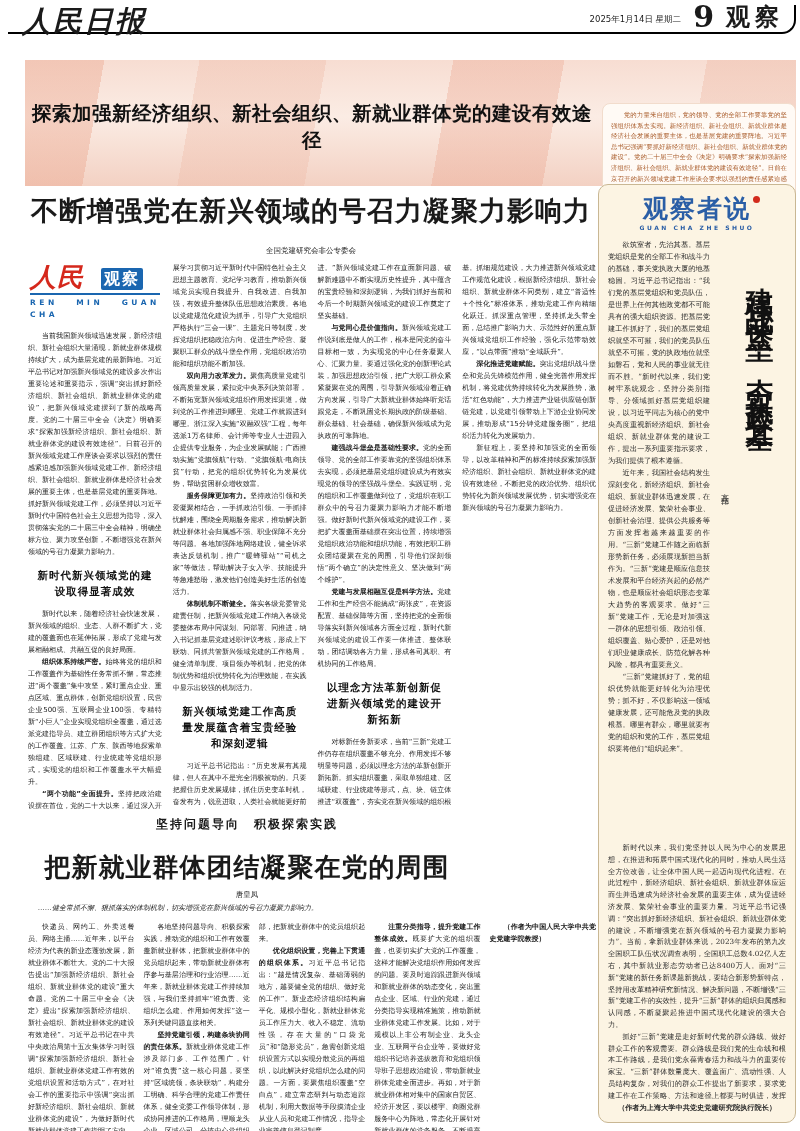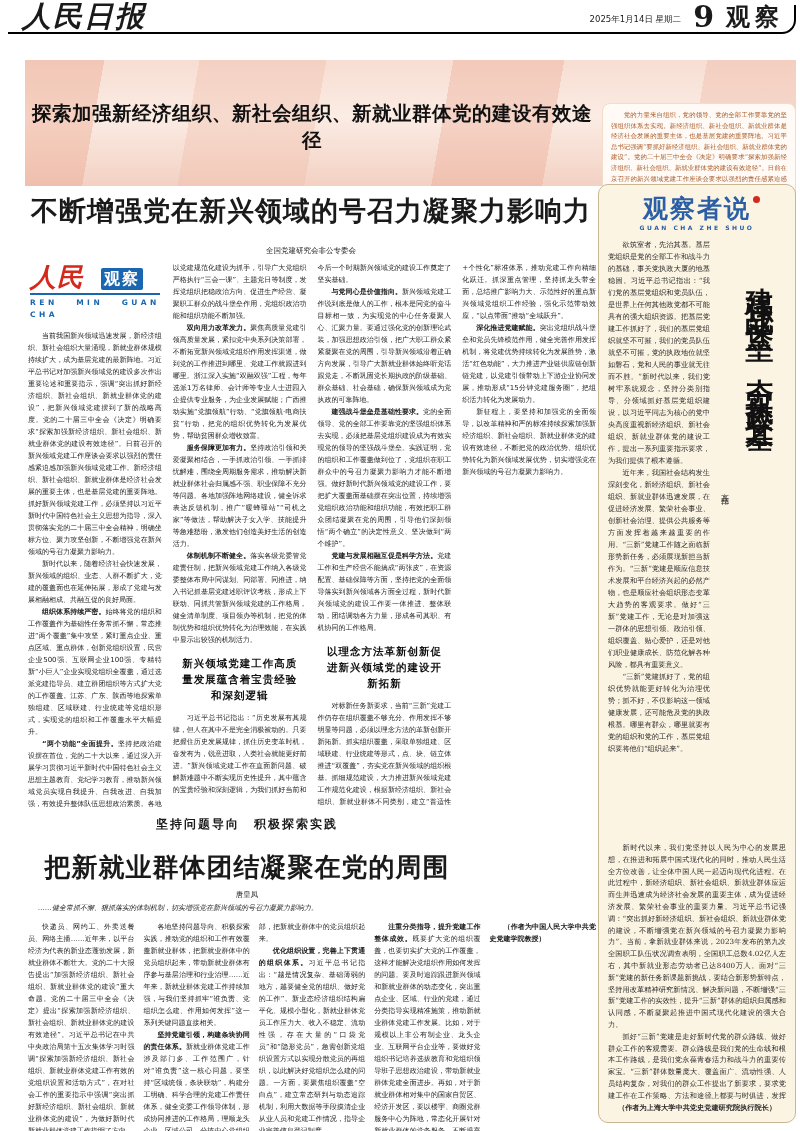--- a/index.html
+++ b/index.html
@@ -1,21 +1,21 @@
 <!DOCTYPE html>
 <html><head>
 <meta charset="utf-8">
 <style>
   html,body{margin:0;padding:0;background:#e8e8e8;}
   .page{position:relative;width:800px;height:1131px;background:#ffffff;margin:0 auto;
         font-family:"DejaVu Sans",sans-serif;color:#1a1a1a;overflow:hidden;}
   
   .masthead-rule{position:absolute;left:8px;right:4px;top:5px;height:27px;
         border-bottom:2px solid #000;border-right:2px solid #000;border-bottom-right-radius:14px;}
-  .paper-name{position:absolute;left:22px;top:0;font-family:Liberation Serif, serif;font-style:italic;
+  .paper-name{position:absolute;left:22px;top:8px;font-family:Liberation Mono, monospace;font-style:italic;
         font-weight:900;font-size:29px;letter-spacing:2px;line-height:32px;}
   .header-right{position:absolute;right:16px;top:0;height:31px;display:flex;align-items:flex-end;gap:12px;}
   .header-date{font-size:8.5px;padding-bottom:5px;}
   .page-number{font-family:"DejaVu Serif",serif;font-size:30px;font-weight:bold;line-height:28px;}
   .section-name{font-size:24px;font-weight:900;letter-spacing:5px;line-height:27px;}
   
   .banner{position:absolute;left:25px;top:60px;width:771px;height:126px;
         background:
           linear-gradient(100deg, rgba(235,165,140,.40) 0 10%, rgba(255,255,255,0) 10% 22%,
             rgba(238,185,165,.35) 22% 38%, rgba(255,255,255,0) 38% 54%,
@@ -103,20 +103,21 @@
 
   <div class="article-flow">
     <div class="rm-logo">
       <div class="rm-row">
         <span class="rm-renmin">人民</span>
         <span class="rm-guancha">观察</span>
       </div>
       <div class="rm-latin">REN MIN GUAN CHA</div>
     </div>
   <p class="para">当前我国新兴领域迅速发展，新经济组织、新社会组织大量涌现，新就业群体规模持续扩大，成为基层党建的最新阵地。习近平总书记对加强新兴领域党的建设多次作出重要论述和重要指示，强调“突出抓好新经济组织、新社会组织、新就业群体党的建设”，把新兴领域党建摆到了新的战略高度。党的二十届三中全会《决定》明确要求“探索加强新经济组织、新社会组织、新就业群体党的建设有效途径”。日前召开的新兴领域党建工作座谈会要求以强烈的责任感紧迫感加强新兴领域党建工作。新经济组织、新社会组织、新就业群体是经济社会发展的重要主体，也是基层党建的重要阵地。抓好新兴领域党建工作，必须坚持以习近平新时代中国特色社会主义思想为指导，深入贯彻落实党的二十届三中全会精神，明确坐标方位、聚力攻坚创新，不断增强党在新兴领域的号召力凝聚力影响力。</p>
+      <div class="subhead">新时代新兴领域党的建设取得显著成效</div>
       <p class="para">新时代以来，随着经济社会快速发展，新兴领域的组织、业态、人群不断扩大，党建的覆盖面也在延伸拓展，形成了党建与发展相融相成、共融互促的良好局面。</p>
       <p class="para"><span class="lead">组织体系持续严密。</span>始终将党的组织和工作覆盖作为基础性任务常抓不懈，常态推进“两个覆盖”集中攻坚，紧盯重点企业、重点区域、重点群体，创新党组织设置，民营企业500强、互联网企业100强、专精特新“小巨人”企业实现党组织全覆盖，通过选派党建指导员、建立群团组织等方式扩大党的工作覆盖。江苏、广东、陕西等地探索单独组建、区域联建、行业统建等党组织形式，实现党的组织和工作覆盖水平大幅提升。</p>
       <p class="para"><span class="lead">“两个功能”全面提升。</span>坚持把政治建设摆在首位，党的二十大以来，通过深入开展学习贯彻习近平新时代中国特色社会主义思想主题教育、党纪学习教育，推动新兴领域党员实现自我提升、自我改进、自我加强，有效提升整体队伍思想政治素质。各地以党建规范化建设为抓手，引导广大党组织严格执行“三会一课”、主题党日等制度，发挥党组织把稳政治方向、促进生产经营、凝聚职工群众的战斗堡垒作用，党组织政治功能和组织功能不断加强。</p>
       <p class="para"><span class="lead">双向用力改革发力。</span>聚焦高质量党建引领高质量发展，紧扣党中央系列决策部署，不断拓宽新兴领域党组织作用发挥渠道，做到党的工作推进到哪里、党建工作就跟进到哪里。浙江深入实施“双融双强”工程，每年选派1万名律师、会计师等专业人士进园入企提供专业服务，为企业发展赋能；广西推动实施“党旗领航”行动、“党旗领航·电商扶贫”行动，把党的组织优势转化为发展优势，帮助贫困群众增收致富。</p>
       <p class="para"><span class="lead">服务保障更加有力。</span>坚持政治引领和关爱凝聚相结合，一手抓政治引领、一手抓排忧解难，围绕全周期服务需求，推动解决新就业群体社会归属感不强、职业保障不充分等问题。各地加强阵地网络建设，健全诉求表达反馈机制，推广“暖蜂驿站”“司机之家”等做法，帮助解决子女入学、技能提升等急难愁盼，激发他们创造美好生活的创造活力。</p>
       <p class="para"><span class="lead">体制机制不断健全。</span>落实各级党委管党建责任制，把新兴领域党建工作纳入各级党委整体布局中同谋划、同部署、同推进，纳入书记抓基层党建述职评议考核，形成上下联动、同抓共管新兴领域党建的工作格局，健全清单制度、项目领办等机制，把党的体制优势和组织优势转化为治理效能，在实践中显示出较强的机制活力。</p>
       <div class="subhead">新兴领域党建工作高质量发展蕴含着宝贵经验和深刻逻辑</div>
       <p class="para">习近平总书记指出：“历史发展有其规律，但人在其中不是完全消极被动的。只要把握住历史发展规律，抓住历史变革时机，奋发有为，锐意进取，人类社会就能更好前进。”新兴领域党建工作在直面新问题、破解新难题中不断实现历史性提升，其中蕴含的宝贵经验和深刻逻辑，为我们抓好当前和今后一个时期新兴领域党的建设工作奠定了坚实基础。</p>
       <p class="para"><span class="lead">与党同心是价值指向。</span>新兴领域党建工作说到底是做人的工作，根本是同党的奋斗目标相一致，为实现党的中心任务凝聚人心、汇聚力量。要通过强化党的创新理论武装，加强思想政治引领，把广大职工群众紧紧凝聚在党的周围，引导新兴领域沿着正确方向发展，引导广大新就业群体始终听党话跟党走，不断巩固党长期执政的阶级基础、群众基础、社会基础，确保新兴领域成为党执政的可靠阵地。</p>
       <p class="para"><span class="lead">建强战斗堡垒是基础性要求。</span>党的全面领导、党的全部工作要靠党的坚强组织体系去实现，必须把基层党组织建设成为有效实现党的领导的坚强战斗堡垒。实践证明，党的组织和工作覆盖做到位了，党组织在职工群众中的号召力凝聚力影响力才能不断增强。做好新时代新兴领域党的建设工作，要把扩大覆盖面基础摆在突出位置，持续增强党组织政治功能和组织功能，有效把职工群众团结凝聚在党的周围，引导他们深刻领悟“两个确立”的决定性意义、坚决做到“两个维护”。</p>

